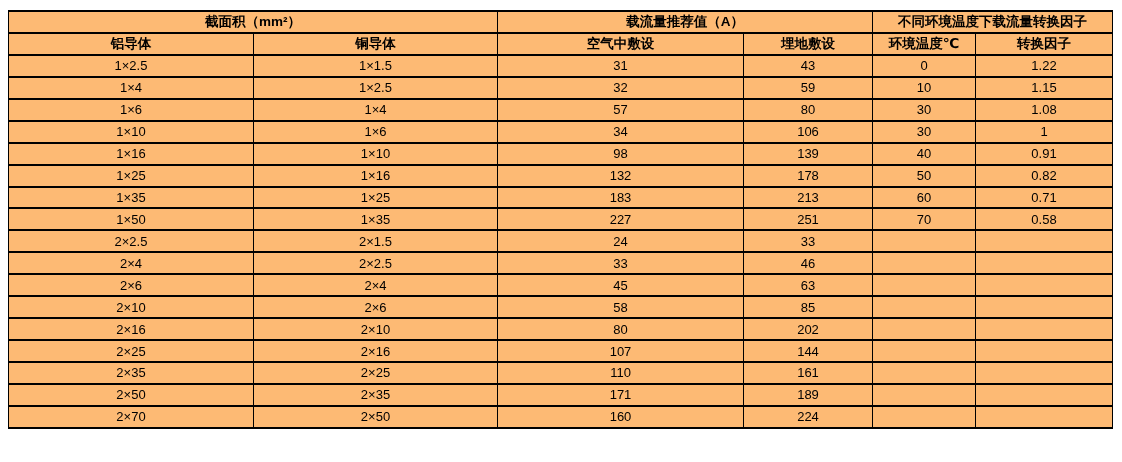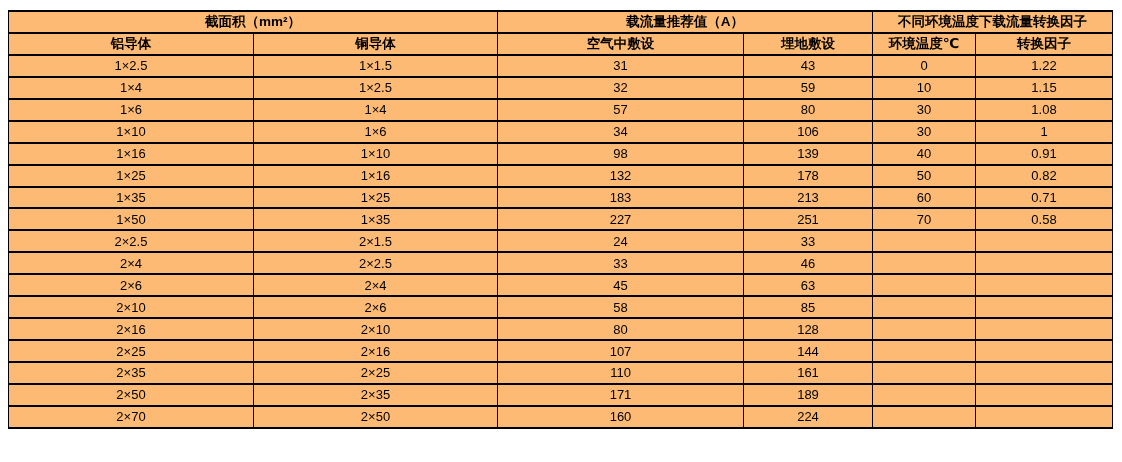--- a/index.html
+++ b/index.html
@@ -164,21 +164,21 @@
           <td>2×6</td>
           <td>58</td>
           <td>85</td>
           <td></td>
           <td></td>
         </tr>
         <tr>
           <td>2×16</td>
           <td>2×10</td>
           <td>80</td>
-          <td>128</td>
+          <td>202</td>
           <td></td>
           <td></td>
         </tr>
         <tr>
           <td>2×25</td>
           <td>2×16</td>
           <td>107</td>
           <td>144</td>
           <td></td>
           <td></td>

